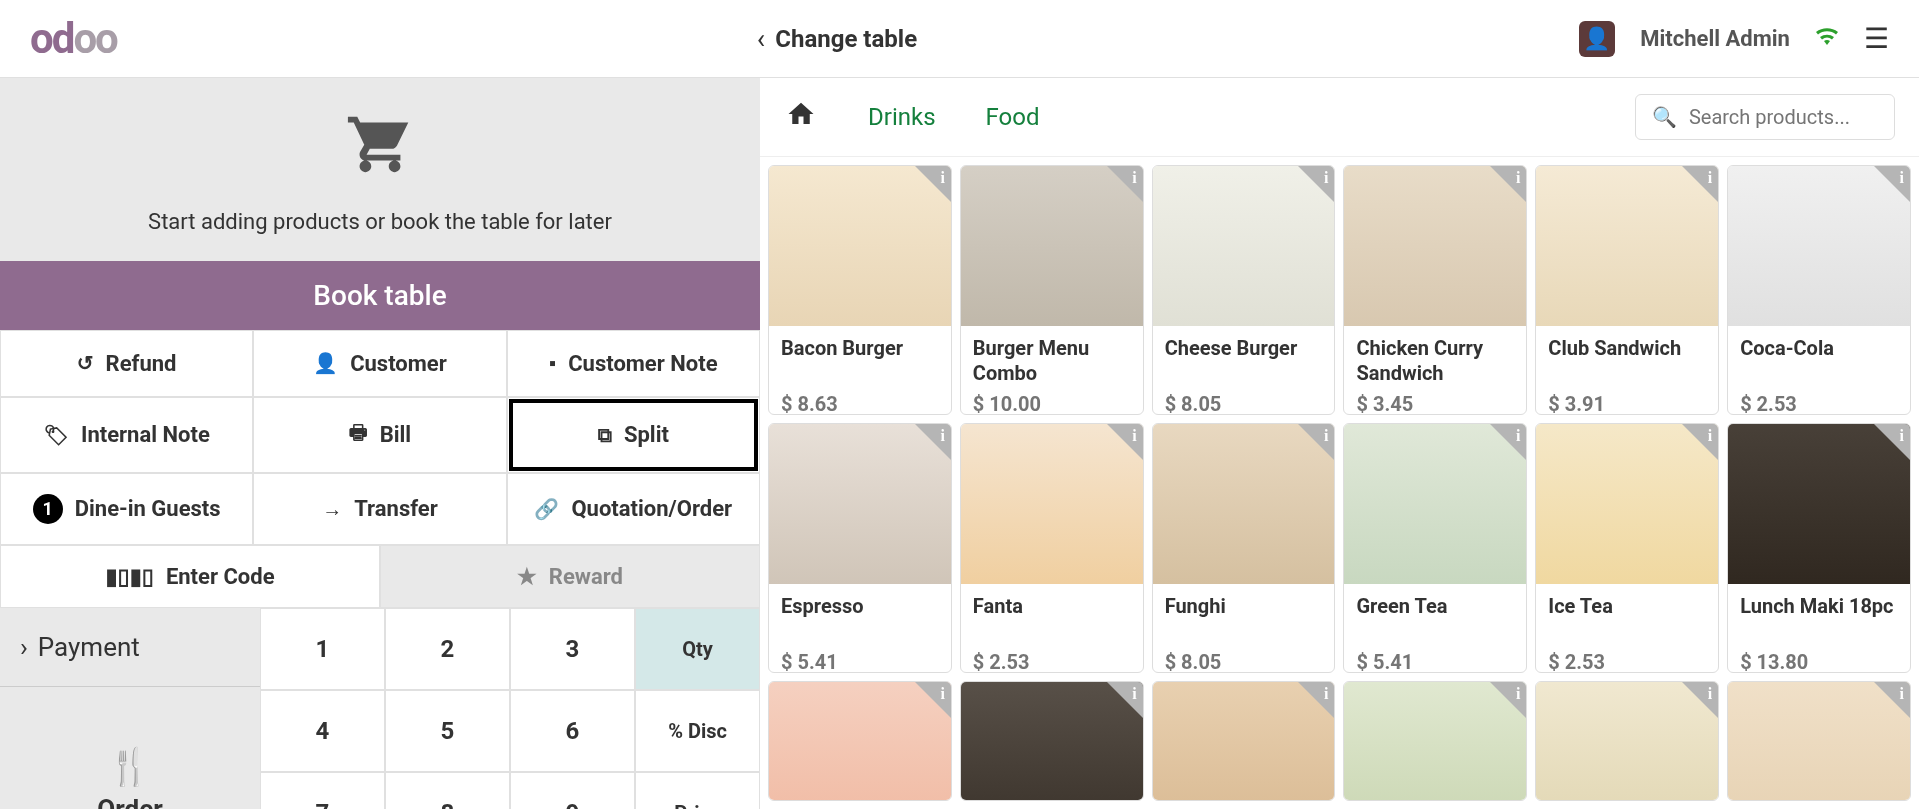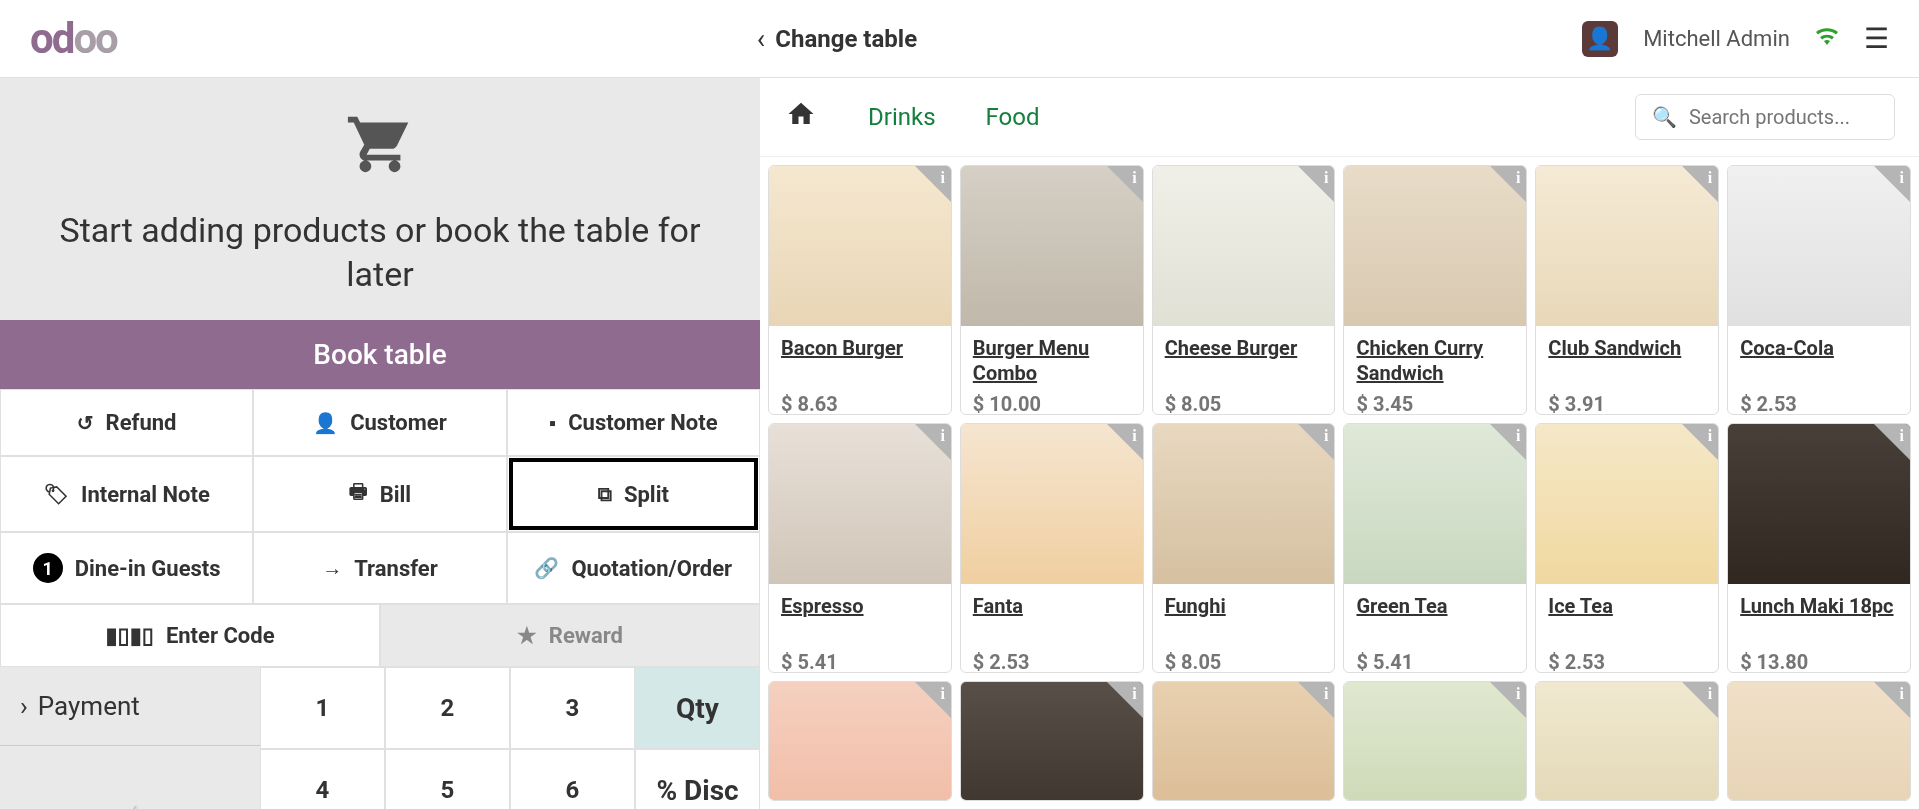--- a/index.html
+++ b/index.html
@@ -8,29 +8,29 @@
 .topbar { height: 78px; display: flex; align-items: center; padding: 17px 30px; border-bottom: 1px solid #e0e0e0; }
 .logo { font-size: 42px; font-weight: 700; letter-spacing: -2px; }
 .logo .o1 { color: #8f6b8f; }
 .logo .d { color: #8f6b8f; }
 .logo .o2 { color: #a89ea8; }
 .logo .o3 { color: #a89ea8; }
 .change-table { margin-left: 640px; display: flex; align-items: center; gap: 10px; font-size: 24px; font-weight: 700; color: #333; cursor: pointer; }
 .change-table .chev { font-size: 28px; font-weight: 400; }
 .top-right { margin-left: auto; display: flex; align-items: center; gap: 25px; }
 .avatar { width: 36px; height: 36px; border-radius: 6px; background: #5c3a3a; color: #fff; display: flex; align-items: center; justify-content: center; font-size: 22px; }
-.username { font-size: 22px; color: #555; }
+.username { font-size: 22px; color: #555; font-weight: bold; }
 .wifi-icon { color: #2da02d; font-size: 24px; }
 .menu-icon { font-size: 28px; color: #333; cursor: pointer; }
 
 .main { display: flex; height: calc(100% - 78px); }
 .left-panel { width: 760px; background: #e9e9e9; display: flex; flex-direction: column; }
 .empty-state { text-align: center; padding: 30px 50px 24px; }
 .cart-icon { font-size: 72px; color: #555; }
-.empty-text { font-size: 34px; color: #333; margin-top: 12px; line-height: 1.3; }
+.empty-text { font-size: 22px; color: #333; margin-top: 12px; line-height: 1.3; }
 .book-table { background: #8f6b8f; color: #fff; font-size: 28px; font-weight: 500; text-align: center; padding: 18px; cursor: pointer; }
 
 .action-grid { display: grid; grid-template-columns: 1fr 1fr 1fr; background: #fff; }
 .action-btn { border: 1px solid #e0e0e0; padding: 20px 10px; display: flex; align-items: center; justify-content: center; gap: 12px; font-size: 22px; font-weight: 700; color: #333; cursor: pointer; background: #fff; }
 .action-btn .ico { font-size: 20px; color: #333; }
 .badge-num { background: #000; color: #fff; border-radius: 50%; width: 30px; height: 30px; display: inline-flex; align-items: center; justify-content: center; font-size: 18px; }
 .action-btn.highlighted { outline: 4px solid #000; outline-offset: -6px; }
 
 .secondary-row { display: grid; grid-template-columns: 1fr 1fr; background: #fff; }
 .secondary-btn { border: 1px solid #e0e0e0; padding: 18px; display: flex; align-items: center; justify-content: center; gap: 12px; font-size: 22px; font-weight: 700; color: #333; cursor: pointer; }
@@ -38,38 +38,38 @@
 
 .bottom-area { display: flex; flex: 1; }
 .order-col { width: 260px; background: #e9e9e9; display: flex; flex-direction: column; }
 .payment-row { display: flex; align-items: center; gap: 10px; font-size: 26px; color: #333; padding: 24px 20px; border-bottom: 1px solid #ccc; cursor: pointer; }
 .order-block { margin-top: auto; text-align: center; padding: 40px 0 30px; }
 .order-block .ico { font-size: 36px; color: #333; }
 .order-block .lbl { font-size: 26px; font-weight: 700; color: #333; margin-top: 6px; }
 
 .numpad { flex: 1; display: grid; grid-template-columns: repeat(4, 1fr); grid-auto-rows: 82px; }
 .num-btn { border: 1px solid #e0e0e0; background: #fff; display: flex; align-items: center; justify-content: center; font-size: 24px; font-weight: 700; color: #333; cursor: pointer; }
-.num-btn.mode { font-size: 28px; }
+.num-btn.mode { font-size: 20px; }
 .num-btn.active { background: #d4e8e8; }
 
 .right-panel { flex: 1; background: #fff; display: flex; flex-direction: column; }
 .cat-bar { display: flex; align-items: center; padding: 16px 24px; gap: 50px; border-bottom: 1px solid #eee; }
 .home-icon { font-size: 34px; color: #333; cursor: pointer; }
 .cat-link { font-size: 24px; color: #15803d; cursor: pointer; }
 .search-box { margin-left: auto; border: 1px solid #ddd; border-radius: 6px; padding: 10px 16px; display: flex; align-items: center; gap: 12px; width: 260px; }
 .search-box .ico { color: #555; font-size: 20px; }
 .search-box input { border: none; outline: none; font-size: 20px; color: #737373; width: 100%; }
 
 .product-grid { flex: 1; overflow: auto; padding: 8px; display: grid; grid-template-columns: repeat(6, 1fr); gap: 8px; align-content: start; }
 .product-card { border: 1px solid #ddd; border-radius: 6px; overflow: hidden; cursor: pointer; background: #fff; }
 .prod-img { height: 160px; position: relative; display: flex; align-items: center; justify-content: center; font-size: 48px; color: #aaa; }
 .info-corner { position: absolute; top: 0; right: 0; width: 0; height: 0; border-left: 36px solid transparent; border-top: 36px solid #b5b5b5; }
 .info-i { position: absolute; top: 3px; right: 6px; color: #fff; font-weight: 700; font-size: 16px; font-family: serif; }
 .prod-body { padding: 10px 12px 14px; }
-.prod-name { font-size: 20px; font-weight: 700; color: #333; line-height: 1.25; min-height: 52px; text-decoration: underline; }
+.prod-name { font-size: 20px; font-weight: 700; color: #333; line-height: 1.25; min-height: 52px; }
 .prod-price { font-size: 20px; font-weight: 700; color: #757575; margin-top: 4px; }
 
 .prod-img.burger { background: linear-gradient(#f5e8d0,#e8d5b5); }
 .prod-img.combo { background: linear-gradient(#d5cfc5,#c0b8aa); }
 .prod-img.cheese { background: linear-gradient(#f0f0e8,#e0e0d5); }
 .prod-img.chicken { background: linear-gradient(#e8dcc8,#d8c8b0); }
 .prod-img.club { background: linear-gradient(#f5ead5,#e8d8b8); }
 .prod-img.coke { background: linear-gradient(#f0f0f0,#e0e0e0); }
 .prod-img.espresso { background: linear-gradient(#e8e0d8,#d0c5b8); }
 .prod-img.fanta { background: linear-gradient(#f5e5d0,#f0cfa0); }

